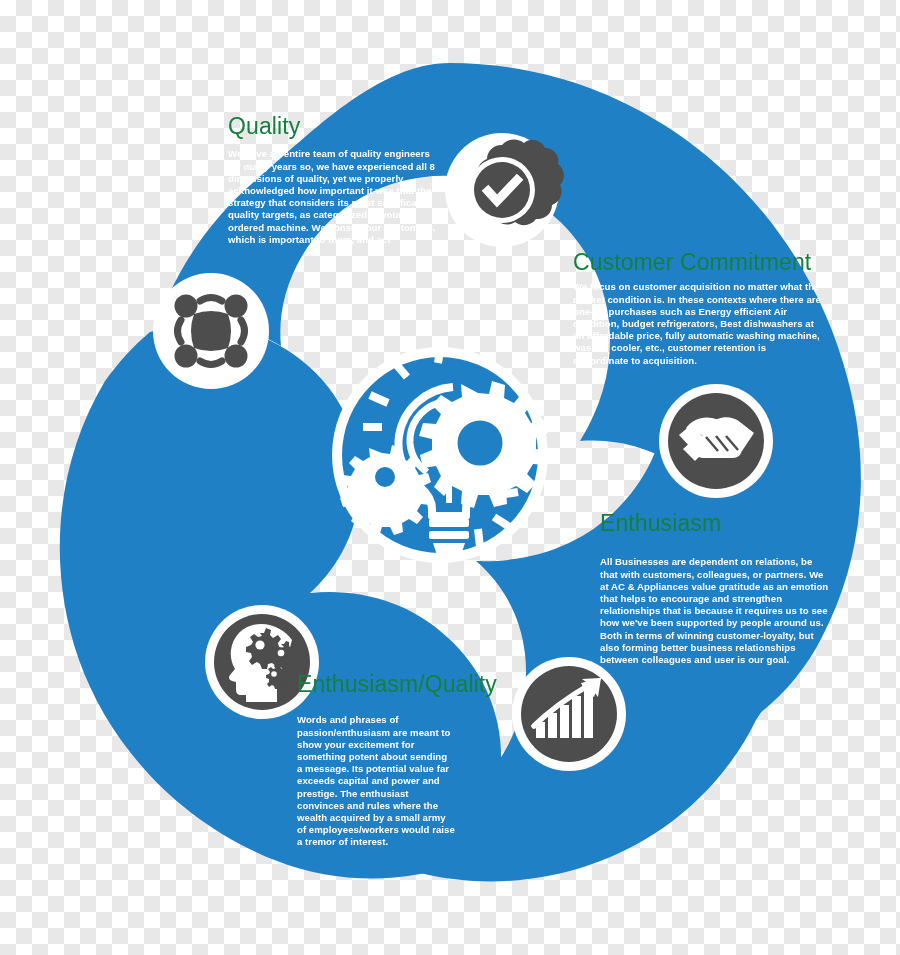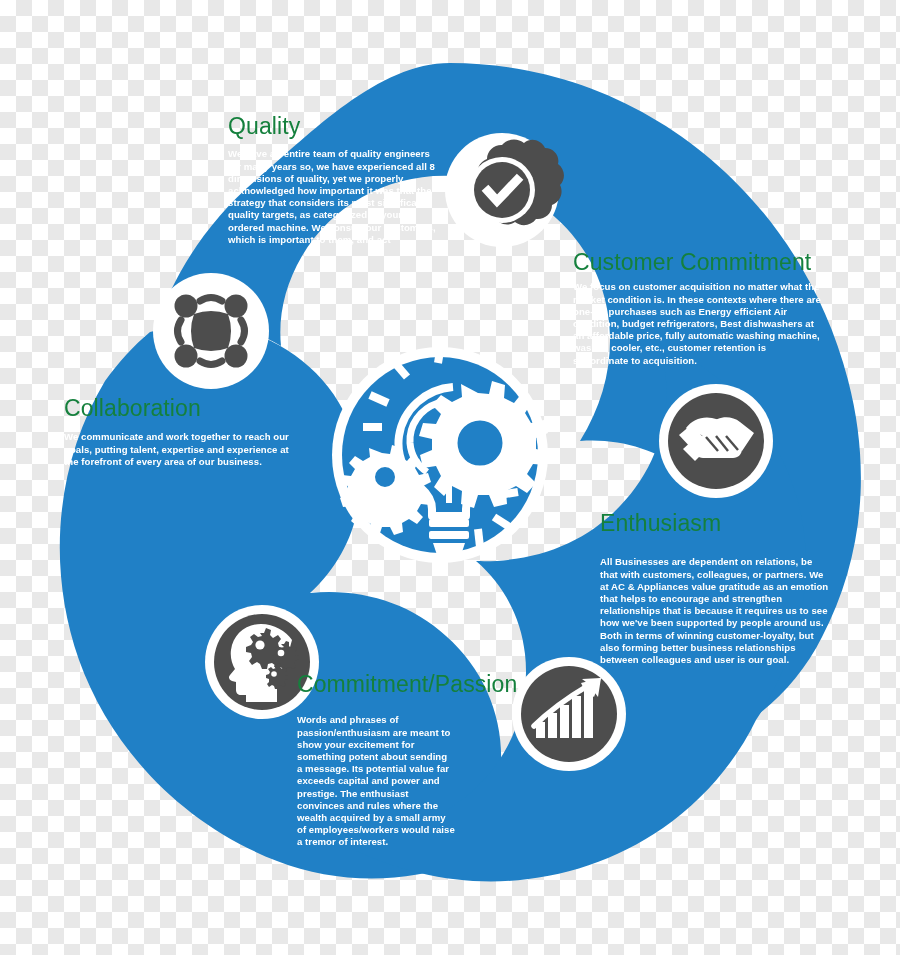--- a/index.html
+++ b/index.html
@@ -269,28 +269,24 @@
   <div class="txt" id="blk-quality">
     <div class="sec-title">Quality</div>
     <div class="sec-body">We have an entire team of quality engineers for many years so, we have experienced all 8 dimensions of quality, yet we properly acknowledged how important it was that the strategy that considers its most significant quality targets, as categorized in your ordered machine. We consult our customers, which is important to them, and act</div>
   </div>
 
   <div class="txt" id="blk-commitment">
     <div class="sec-title">Customer Commitment</div>
     <div class="sec-body">We focus on customer acquisition no matter what the market condition is. In these contexts where there are one-off purchases such as Energy efficient Air condition, budget refrigerators, Best dishwashers at an affordable price, fully automatic washing machine, washer, cooler, etc., customer retention is subordinate to acquisition.</div>
   </div>
 
-  <div class="txt" id="blk-collab">
-    <div class="sec-title">Collaboration</div>
-    <div class="sec-body">We communicate and work together to reach our goals, putting talent, expertise and experience at the forefront of every area of our business.</div>
-  </div>
 
   <div class="txt" id="blk-gratitude">
     <div class="sec-title">Enthusiasm</div>
     <div class="sec-body">All Businesses are dependent on relations, be that with customers, colleagues, or partners. We at AC &amp; Appliances value gratitude as an emotion that helps to encourage and strengthen relationships that is because it requires us to see how we've been supported by people around us. Both in terms of winning customer-loyalty, but also forming better business relationships between colleagues and user is our goal.</div>
   </div>
 
   <div class="txt" id="blk-passion">
-    <div class="sec-title">Commitment/Passion</div>
+    <div class="sec-title">Enthusiasm/Quality</div>
     <div class="sec-body">Words and phrases of passion/enthusiasm are meant to show your excitement for something potent about sending a message. Its potential value far exceeds capital and power and prestige. The enthusiast convinces and rules where the wealth acquired by a small army of employees/workers would raise a tremor of interest.</div>
   </div>
 
 </div>
 
 </body></html>

